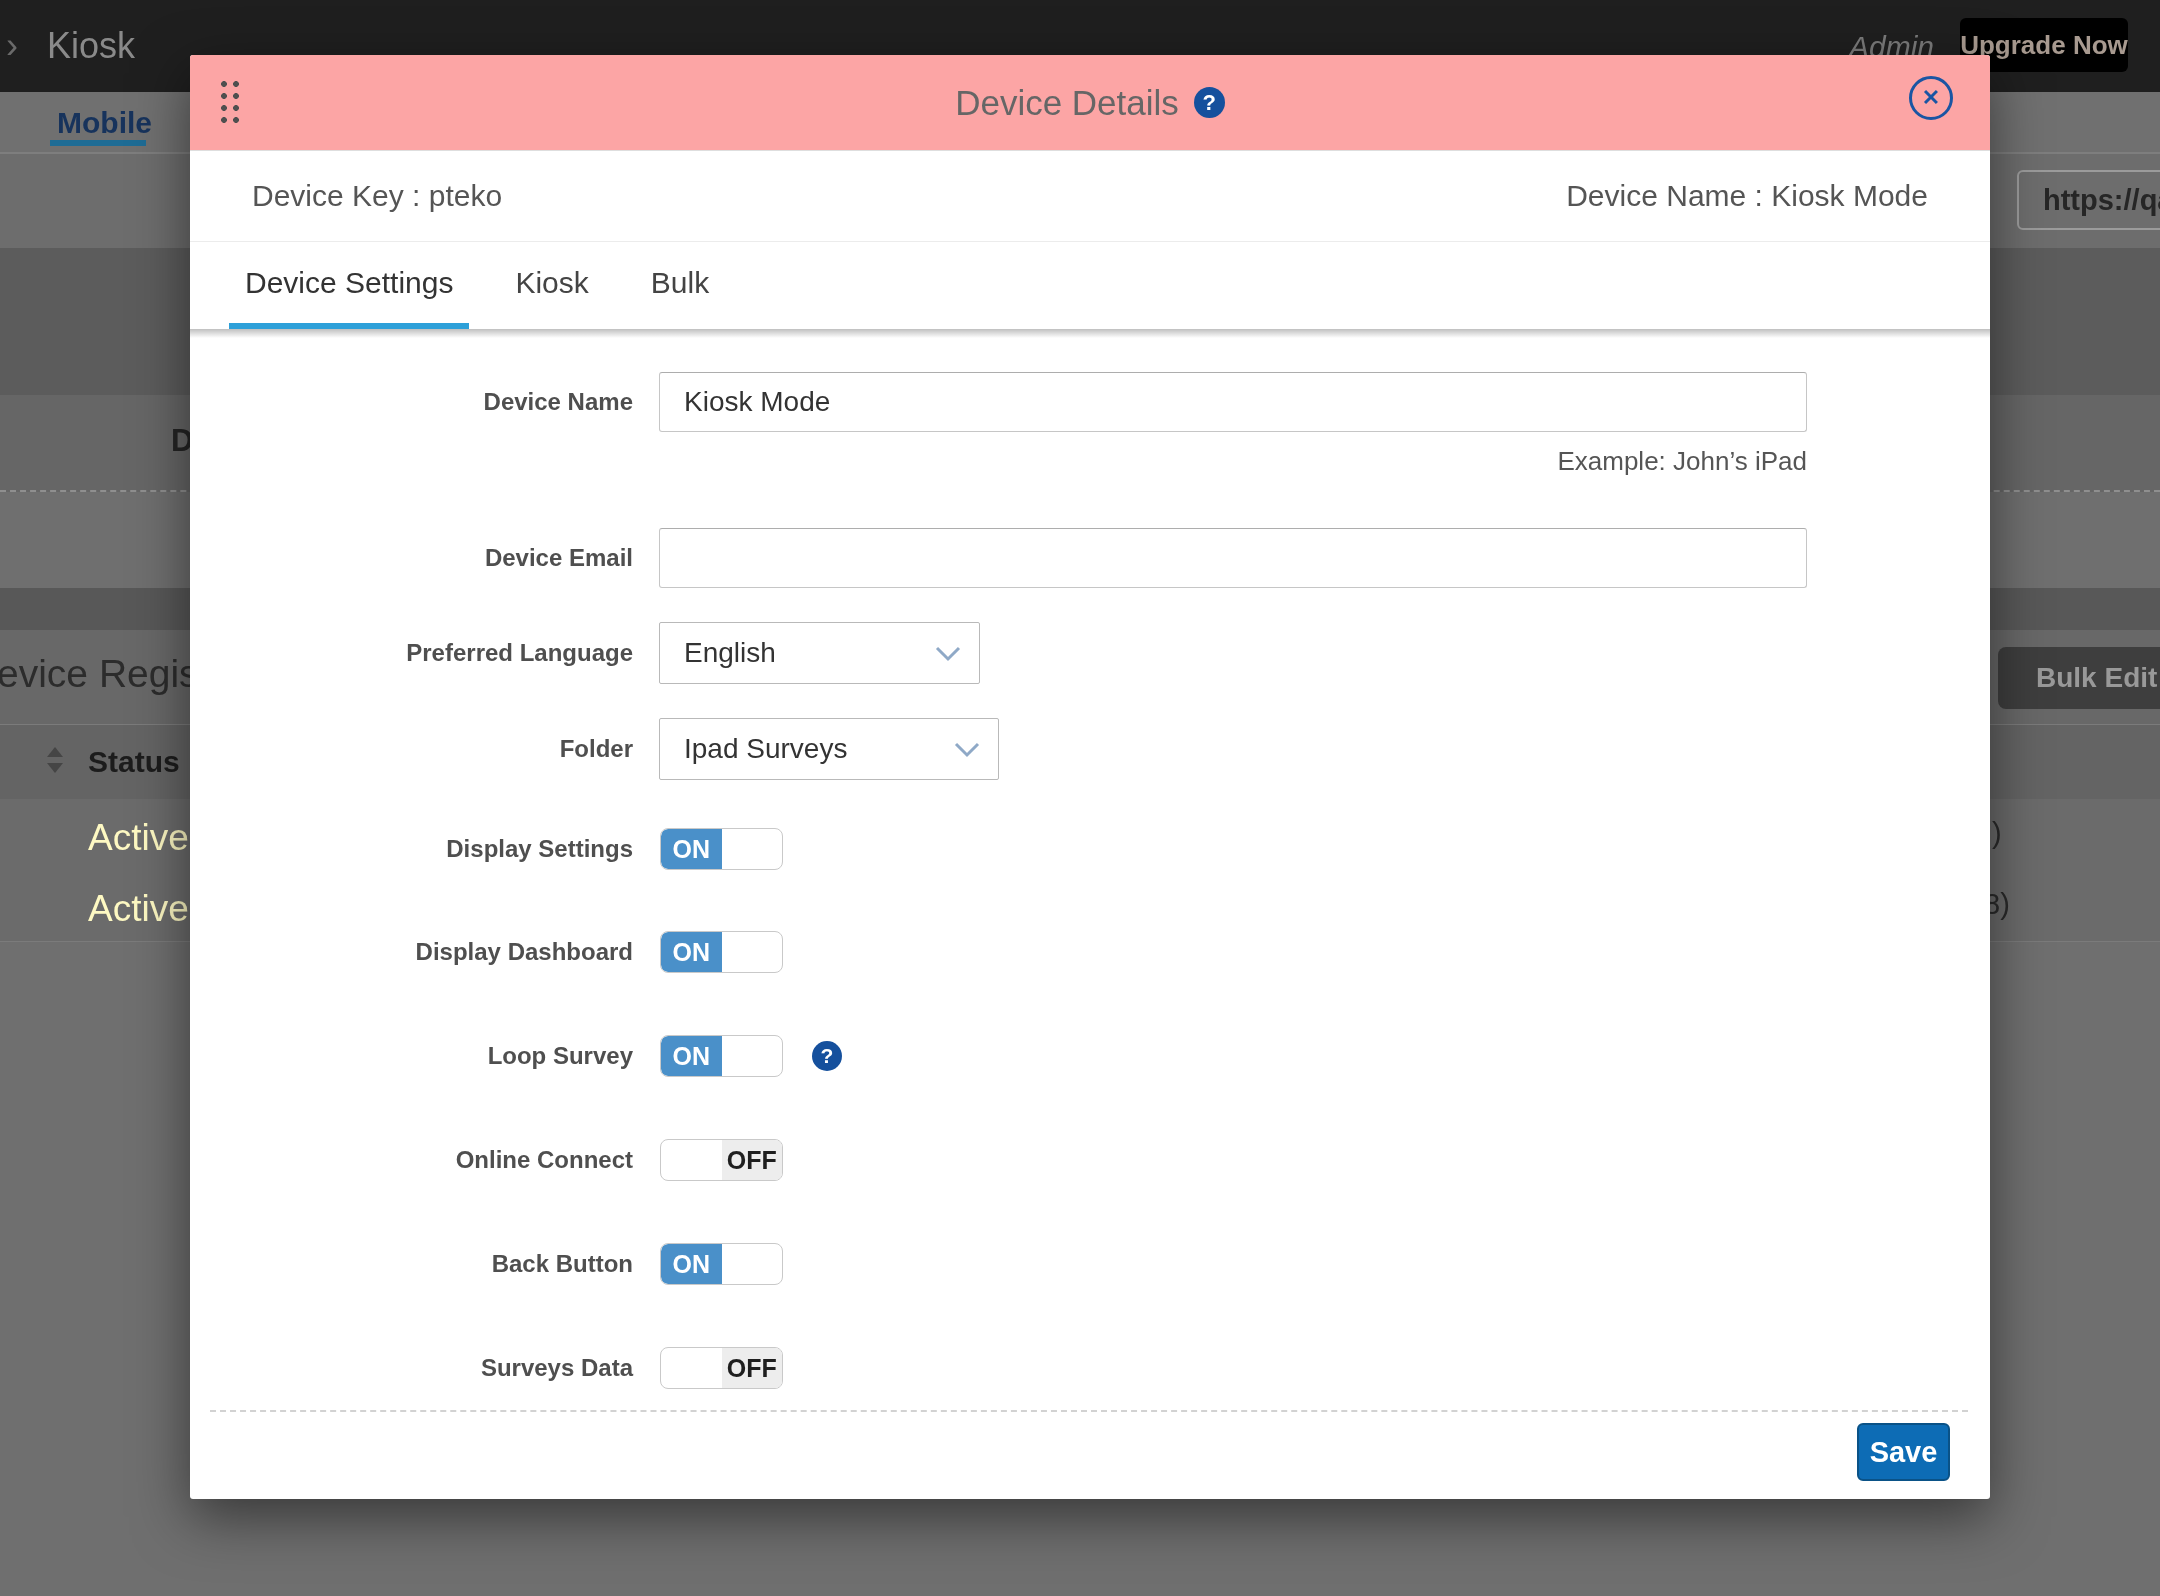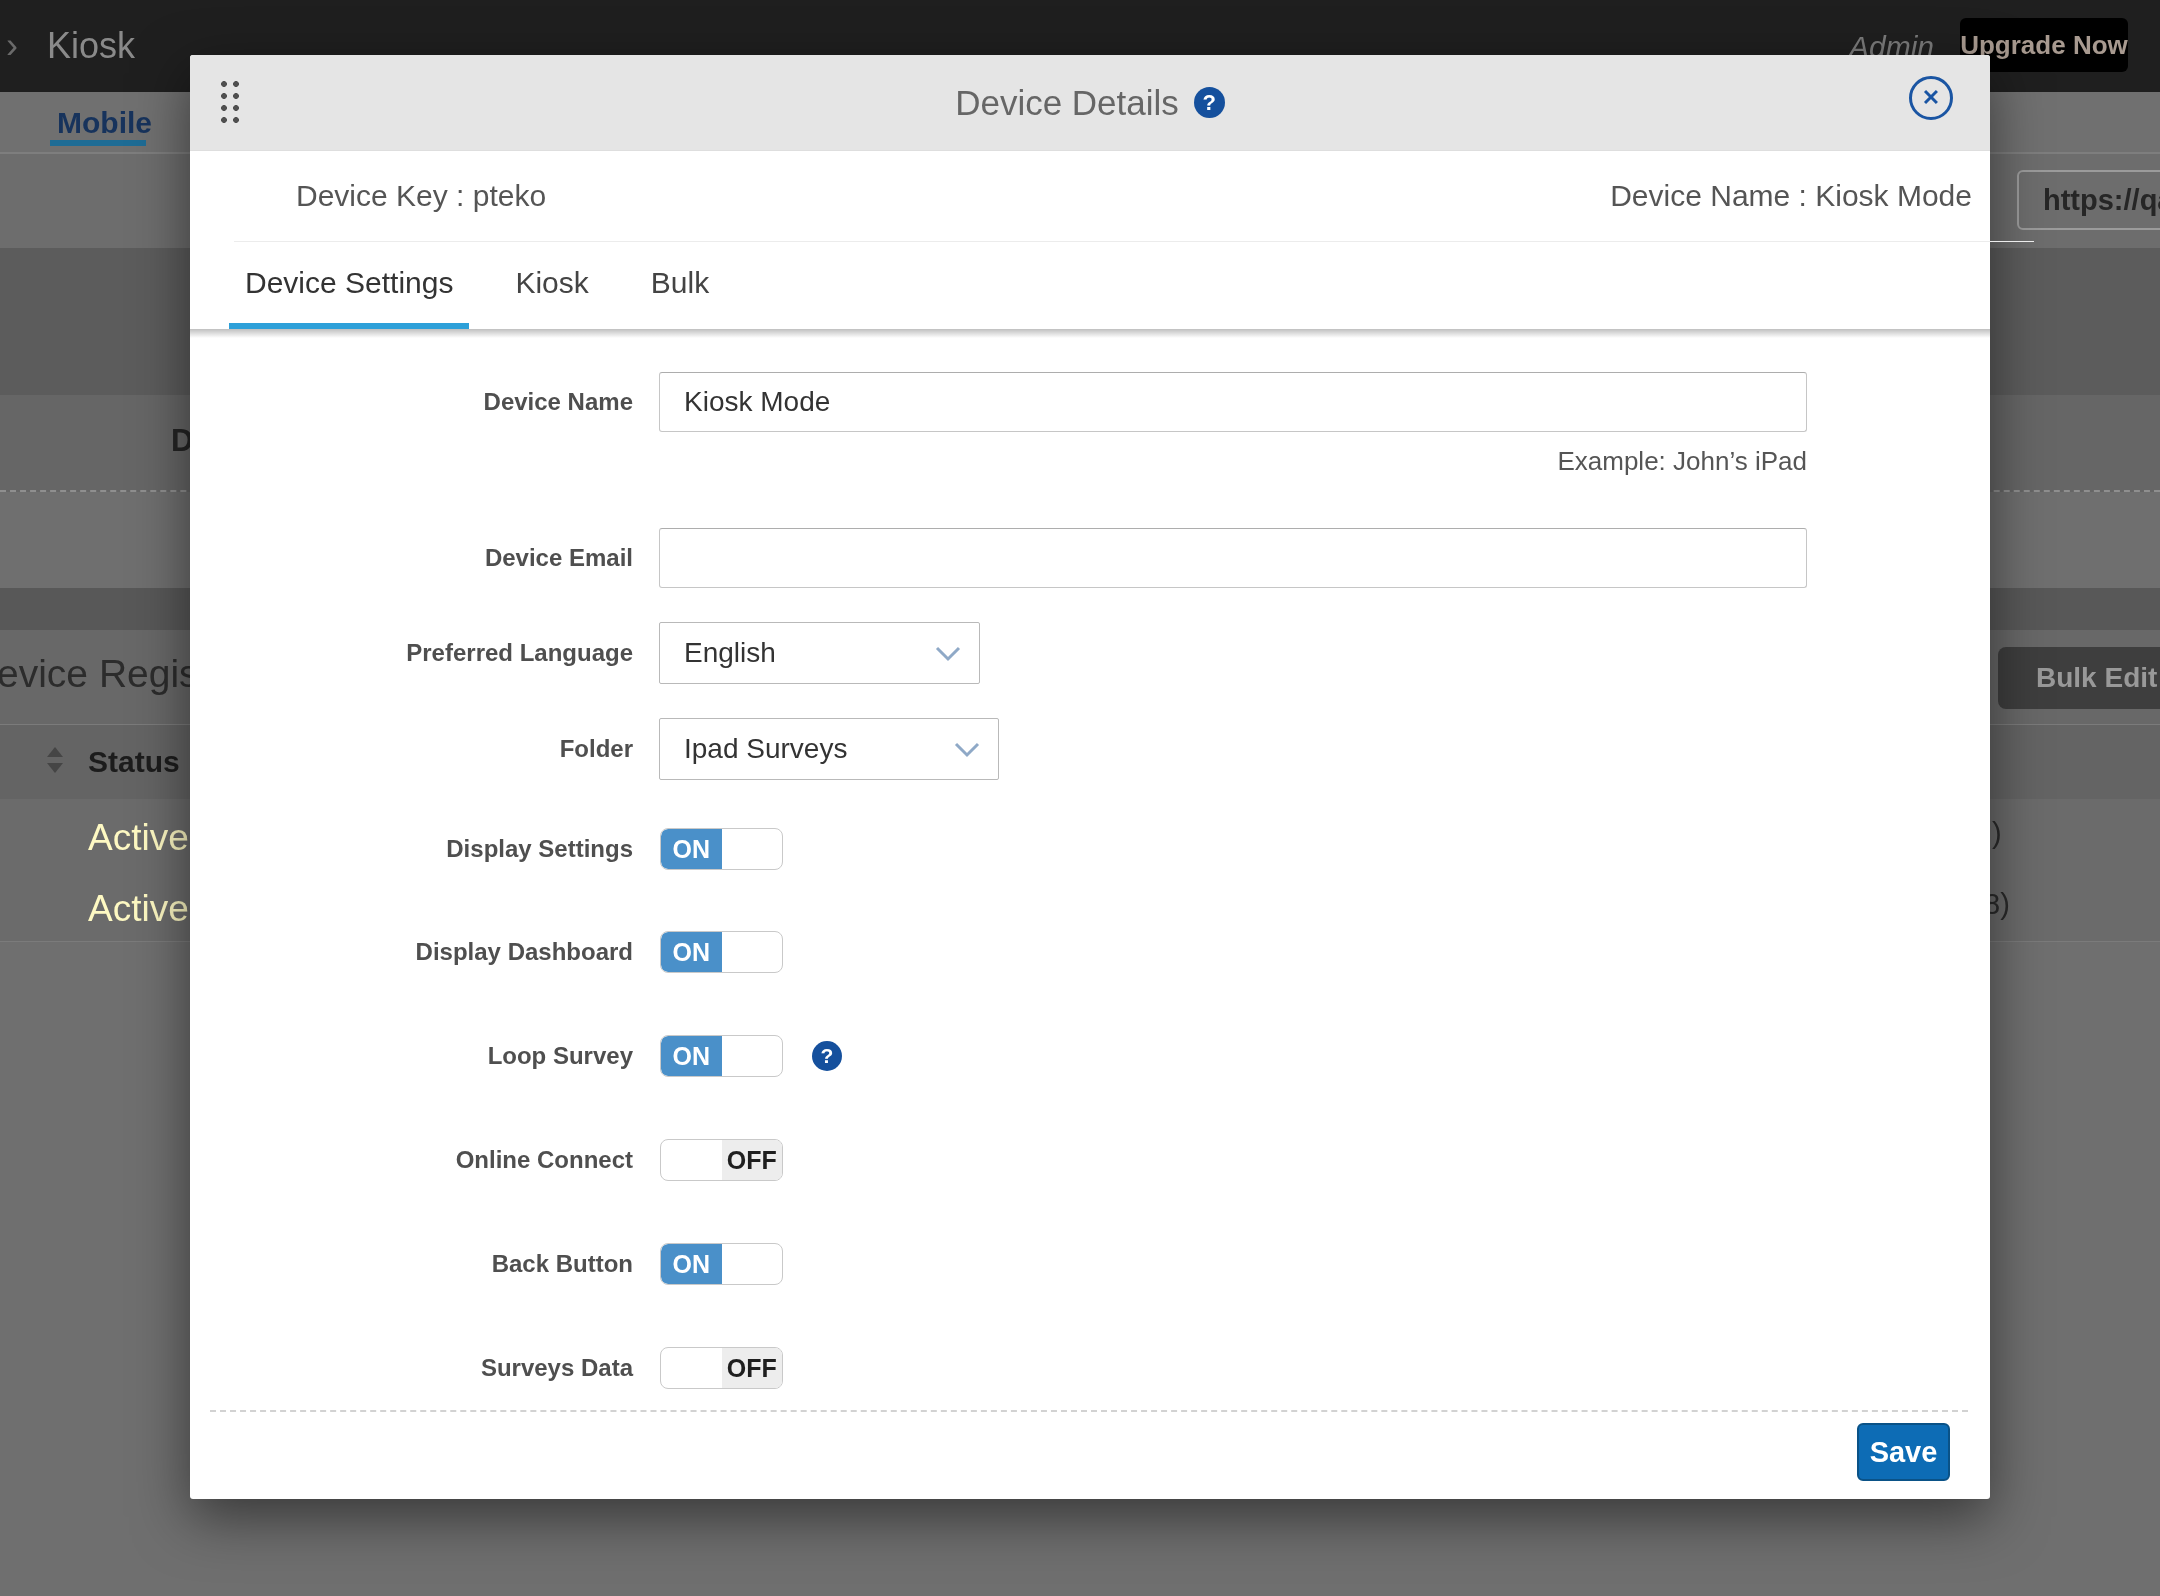--- a/index.html
+++ b/index.html
@@ -42,31 +42,31 @@
   #status-header{left:88px;top:20px;font-size:30px;font-weight:bold;color:#1c1c1c;}
   .trow{left:0;width:2160px;height:71px;background:#6b6b6b;border-bottom:1px solid #7b7b7b;}
   #row1{top:799px;} #row2{top:870px;}
   .trow .status{position:absolute;left:88px;top:18px;font-size:37px;color:#fef9c3;}
   .trow .frag{position:absolute;top:18px;font-size:29px;color:#2a2a2a;}
   #row1 .frag{left:1992px;} #row2 .frag{left:1984px;}
 
   
   #modal{left:190px;top:55px;width:1800px;height:1444px;background:#ffffff;border-radius:3px;
     box-shadow:0 18px 55px rgba(0,0,0,0.5);z-index:10;}
-  #modal-header{left:0;top:0;width:1800px;height:95px;background:#e5e5e5;border-bottom:1px solid #dedede;
+  #modal-header{left:0;top:0;width:1800px;height:95px;background:#fca5a5;border-bottom:1px solid #dedede;
     border-radius:3px 3px 0 0;display:flex;align-items:center;justify-content:center;}
   #drag-handle{left:28px;top:23px;width:24px;height:48px;
     background-image:radial-gradient(#4f4f4f 2.6px, transparent 3.2px);background-size:12px 12px;}
   #modal-title{font-size:35px;color:#666666;}
   .help-badge{width:31px;height:31px;border-radius:50%;background:#15509d;color:#ffffff;
     display:inline-flex;align-items:center;justify-content:center;font-size:22px;font-weight:bold;margin-left:15px;}
   #close-btn{right:37px;top:21px;width:38px;height:38px;border:3px solid #1a55a3;border-radius:50%;
     display:flex;align-items:center;justify-content:center;color:#1a55a3;font-size:22px;font-weight:bold;}
   #keyrow{left:0;top:95px;width:1800px;height:92px;box-sizing:border-box;padding:16px 62px;border-bottom:1px solid #ececec;
-    display:flex;align-items:center;justify-content:space-between;font-size:30px;color:#555555;margin-left:44px;}
+    display:flex;align-items:center;justify-content:space-between;font-size:30px;color:#555555;}
   #tabrow{left:0;top:187px;width:1800px;height:87px;display:flex;align-items:stretch;padding-left:39px;}
   .tab{display:flex;align-items:center;padding:0 16px;margin-right:30px;font-size:30px;color:#444444;
     border-bottom:6px solid transparent;box-sizing:border-box;}
   .tab.active{color:#333333;border-bottom-color:#2da0d9;}
   #tabshadow{left:0;top:274px;width:1800px;height:9px;
     background:linear-gradient(to bottom, rgba(0,0,0,0.25), rgba(0,0,0,0));}
 
   .flabel{left:0;width:443px;text-align:right;font-size:24px;font-weight:bold;color:#4f4f4f;line-height:30px;}
   .tinput{left:469px;width:1148px;height:60px;box-sizing:border-box;border:1px solid #c6c6c6;border-top-color:#adadad;
     border-radius:3px;font-family:"Liberation Sans",sans-serif;font-size:28px;color:#333333;padding:0 24px;background:#fff;}

